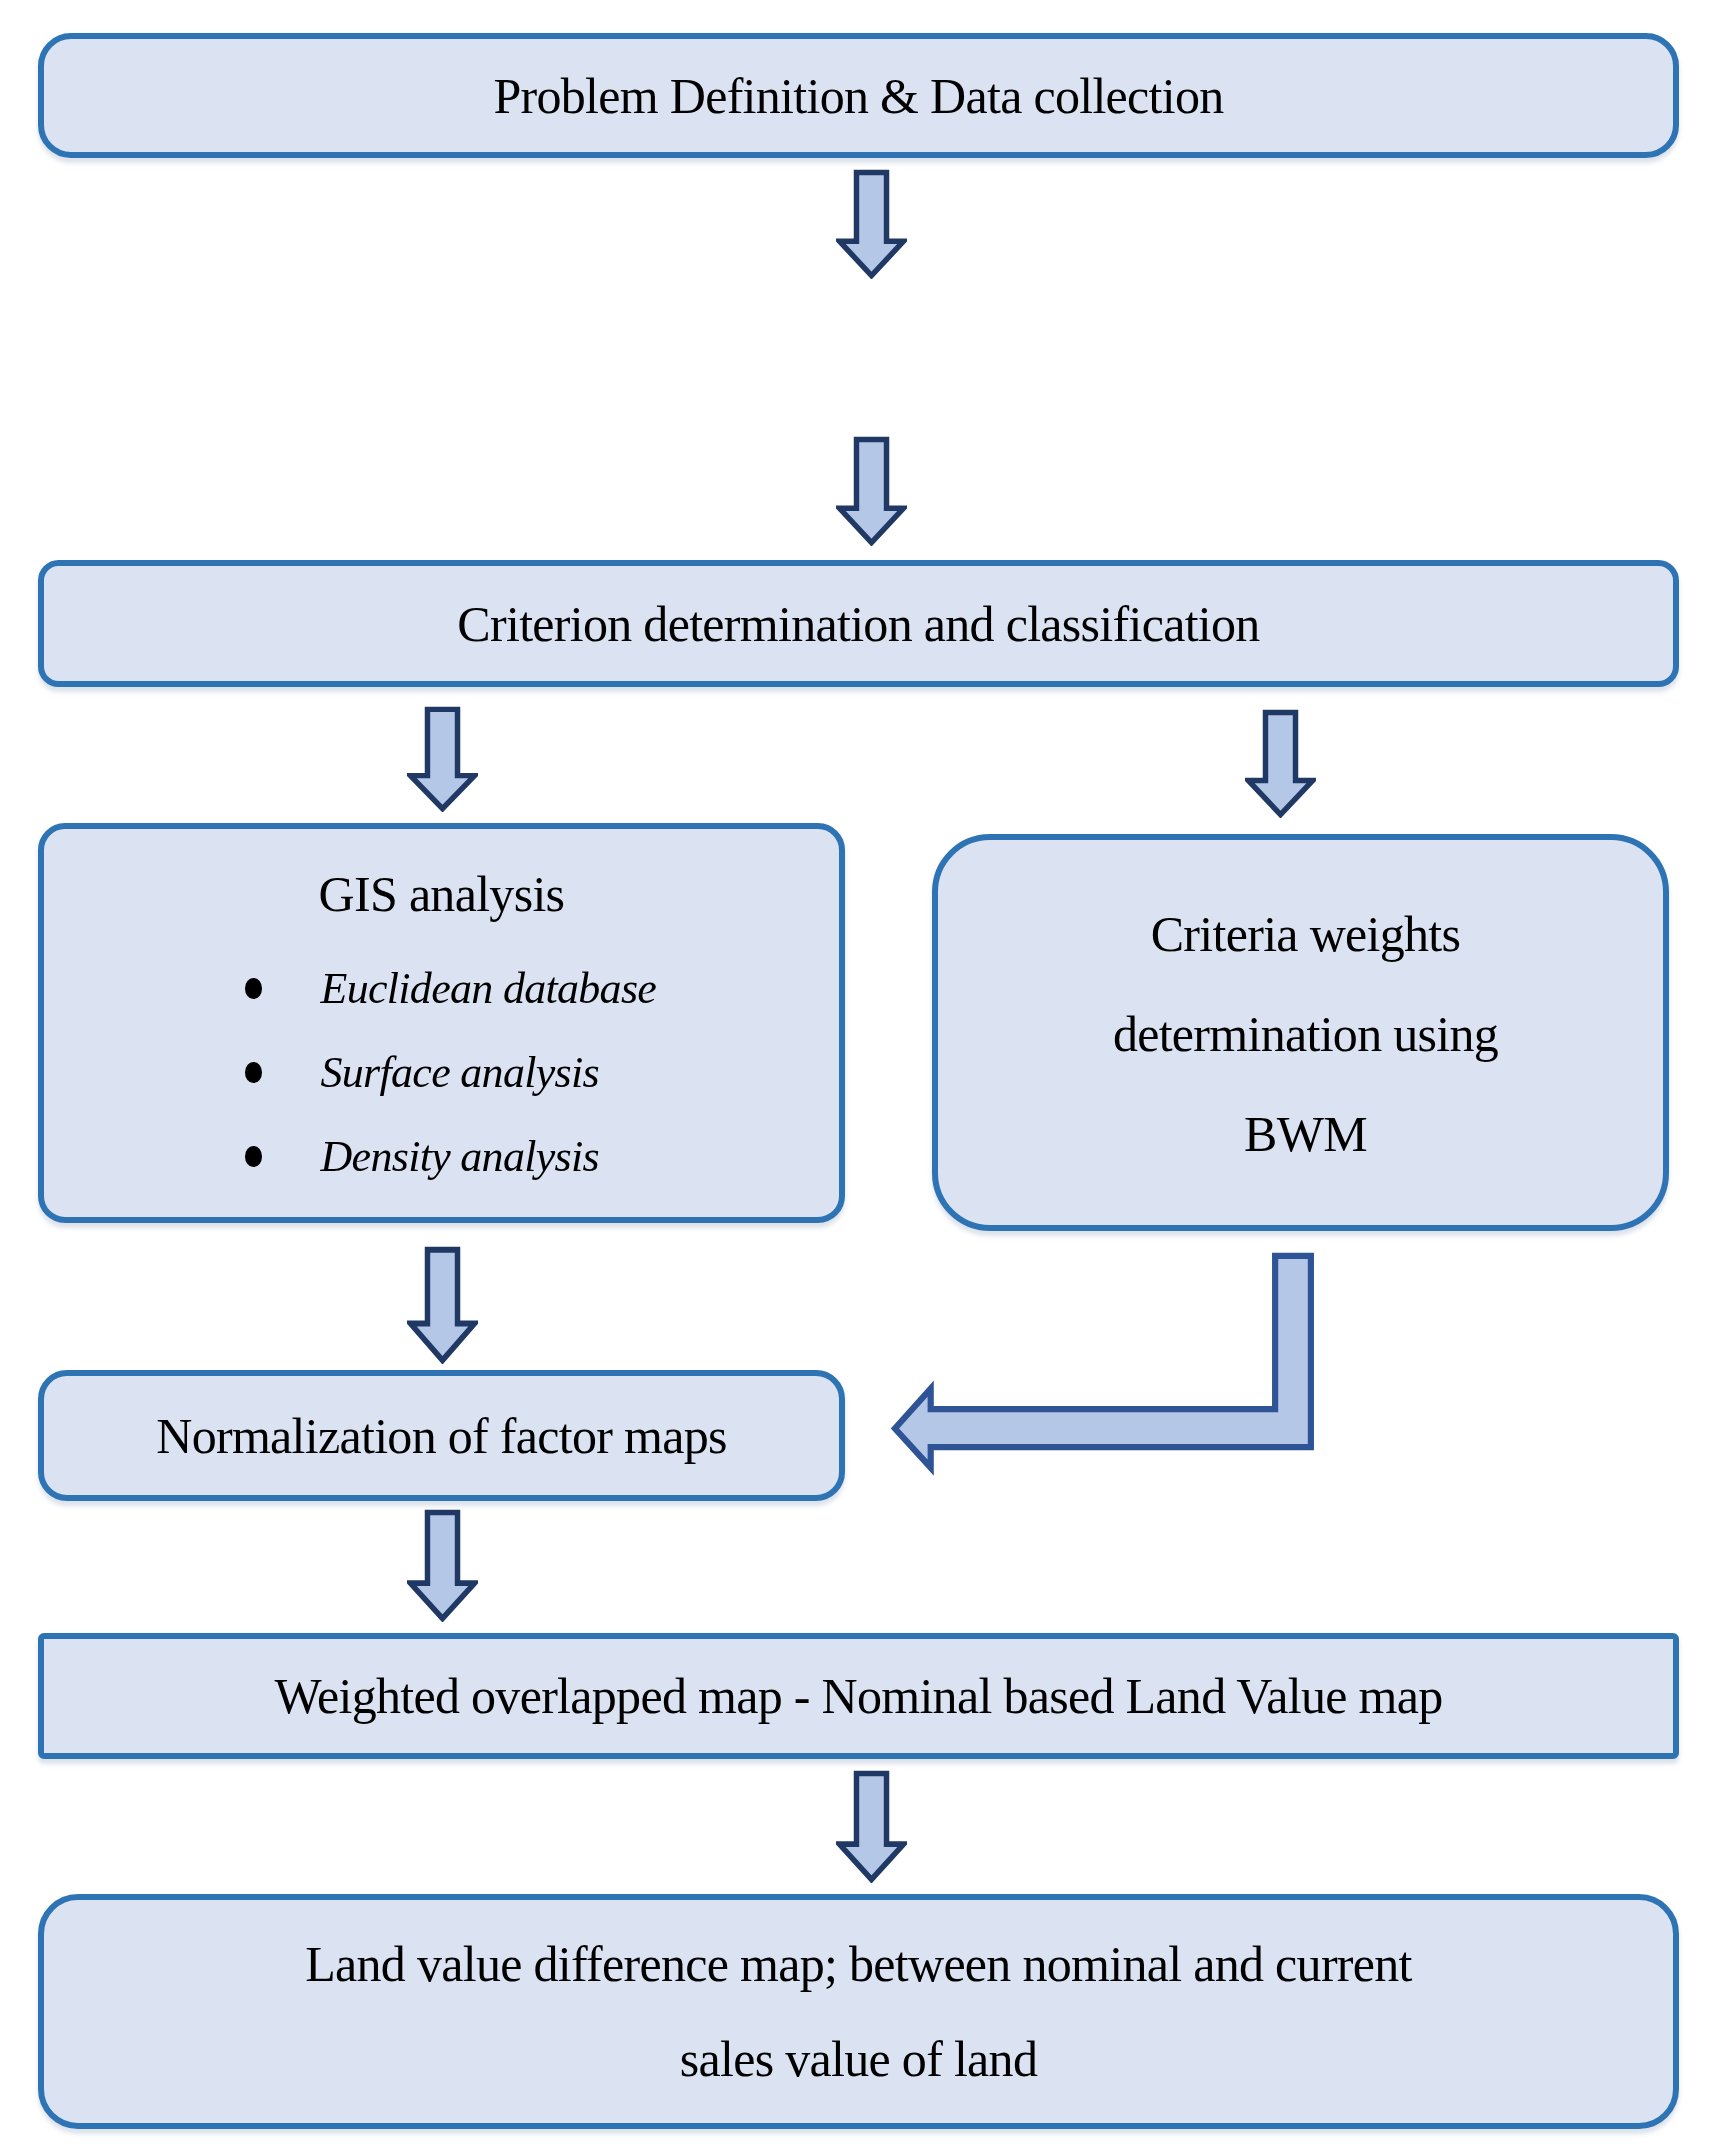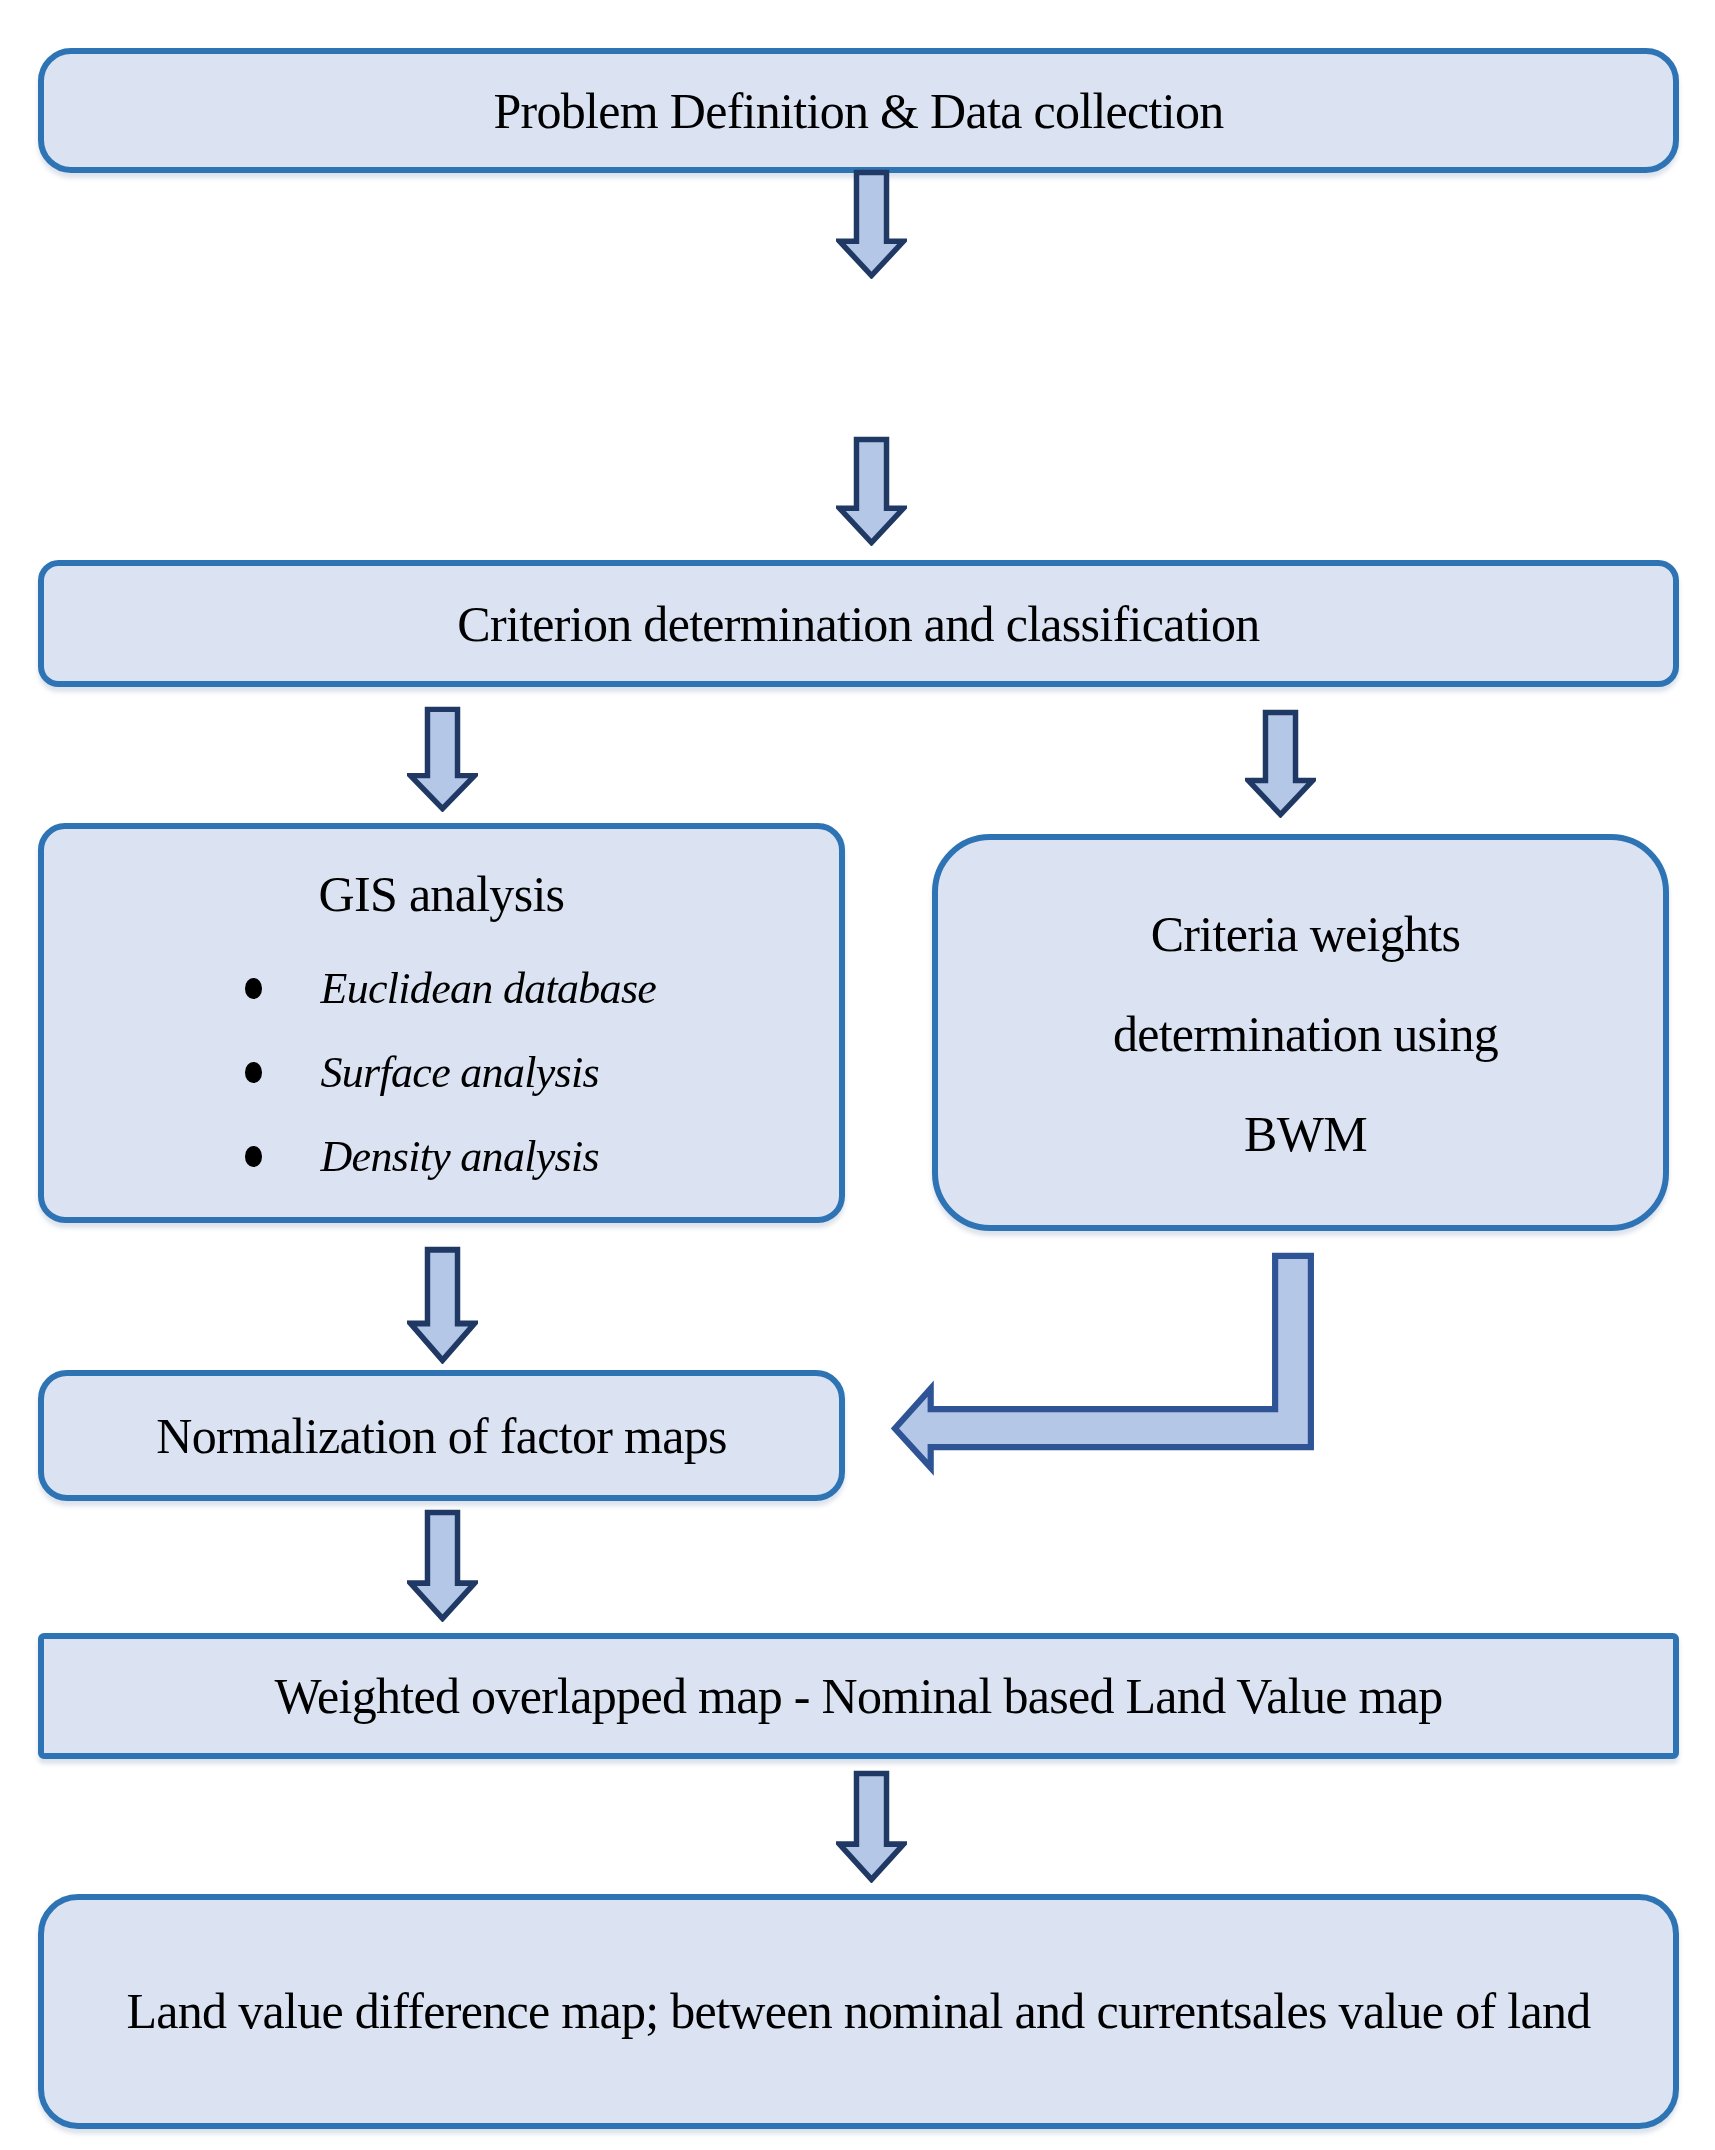--- a/index.html
+++ b/index.html
@@ -27,21 +27,21 @@
     text-align: center;
     font-size: 50px;
     letter-spacing: -0.7px;
     box-shadow: 0 4.1px 4.1px rgba(120, 140, 175, 0.25);
   }
   .node.wide { left: 38px; width: 1641px; }
   .arrow { position: absolute; }
   .arrow svg { display: block; }
 
   
-  #box-problem   { top: 48px;   height: 125px; border-radius: 33px; }
+  #box-problem   { top: 33px;   height: 125px; border-radius: 33px; }
   #box-database  { top: 300px;  height: 125px; border-radius: 23.4px; }
   #box-criterion { top: 560px;  height: 127px; border-radius: 20.6px; }
 
   
   #box-gis {
     left: 38px; top: 823px; width: 807px; height: 400px;
     border-radius: 27px; border-width: 6.9px;
     display: block;
   }
   #box-gis .gis-title {
@@ -81,21 +81,21 @@
     line-height: 100px;
     letter-spacing: -0.7px;
   }
 
   #box-normalization { left: 38px; top: 1370px; width: 807px; height: 131px; border-radius: 29px; font-size: 50px; }
 
   #box-weighted { top: 1633px; height: 126px; border-radius: 6px; }
 
   #box-difference {
     top: 1894px; height: 235px; border-radius: 40px;
-    flex-direction: row;
+    flex-direction: column;
   }
   #box-difference .dline {
     font-size: 50px;
     line-height: 95px;
     letter-spacing: -0.7px;
   }
 </style>
 </head>
 <body>
 

